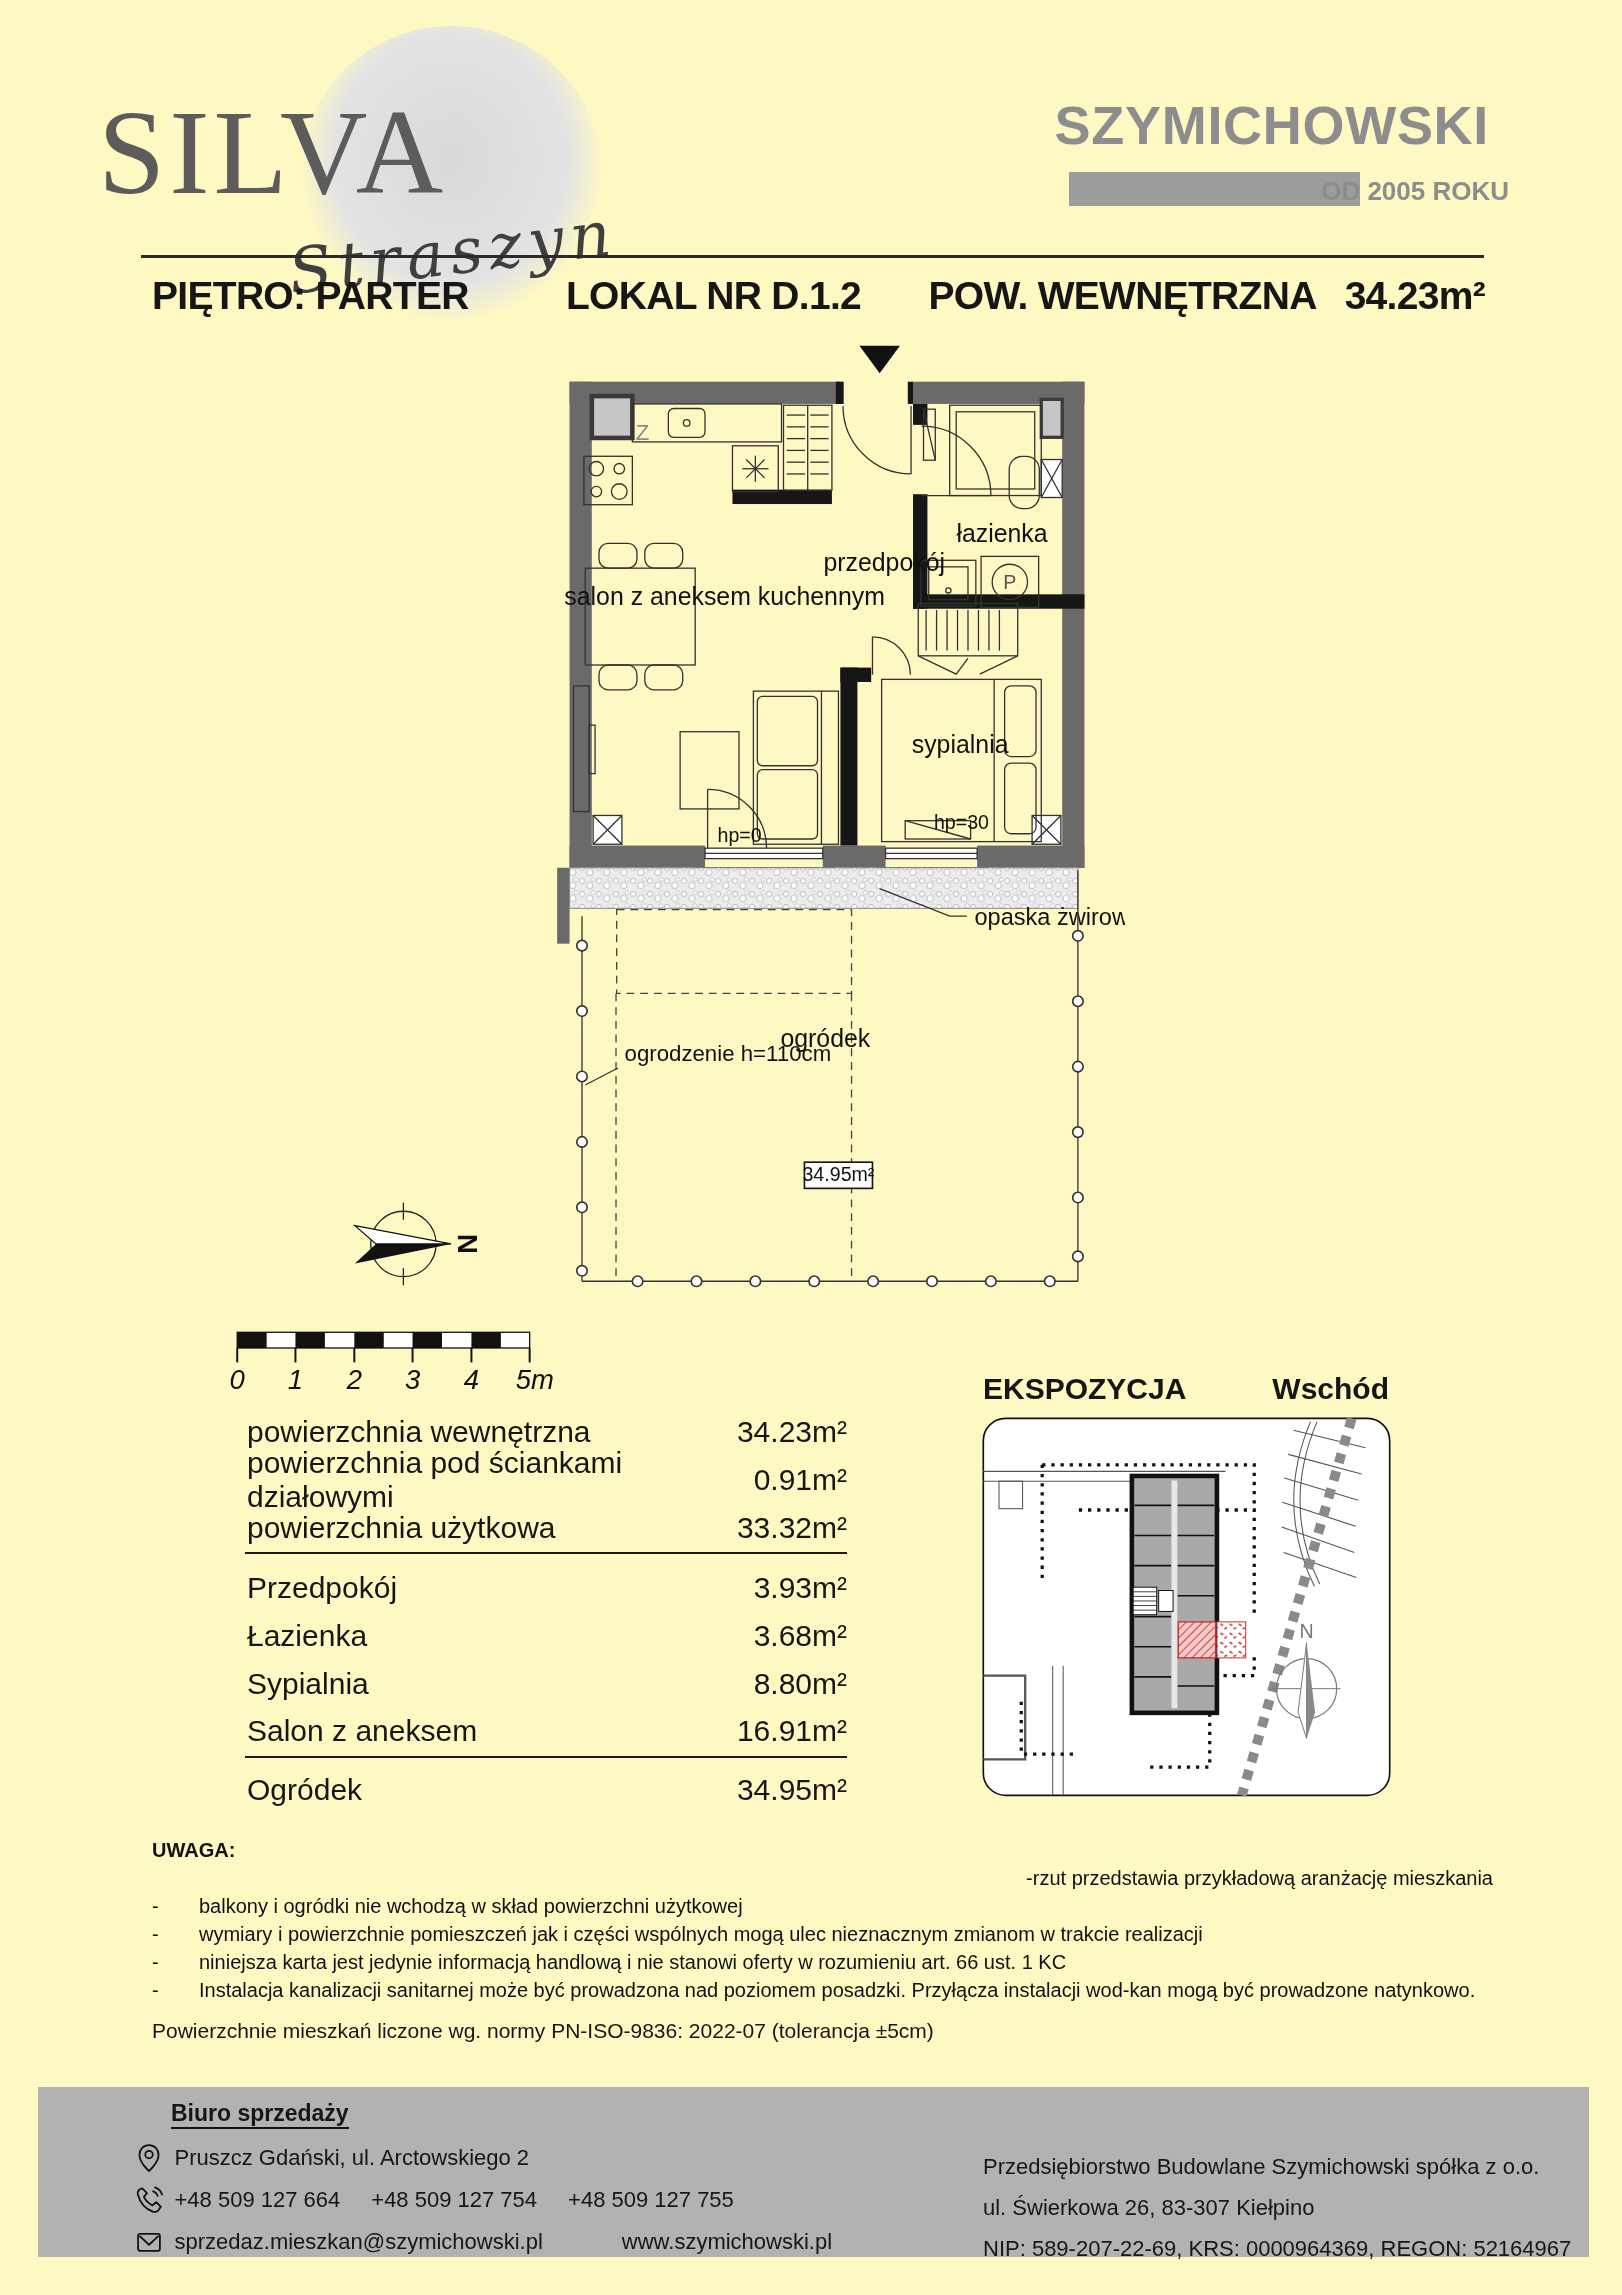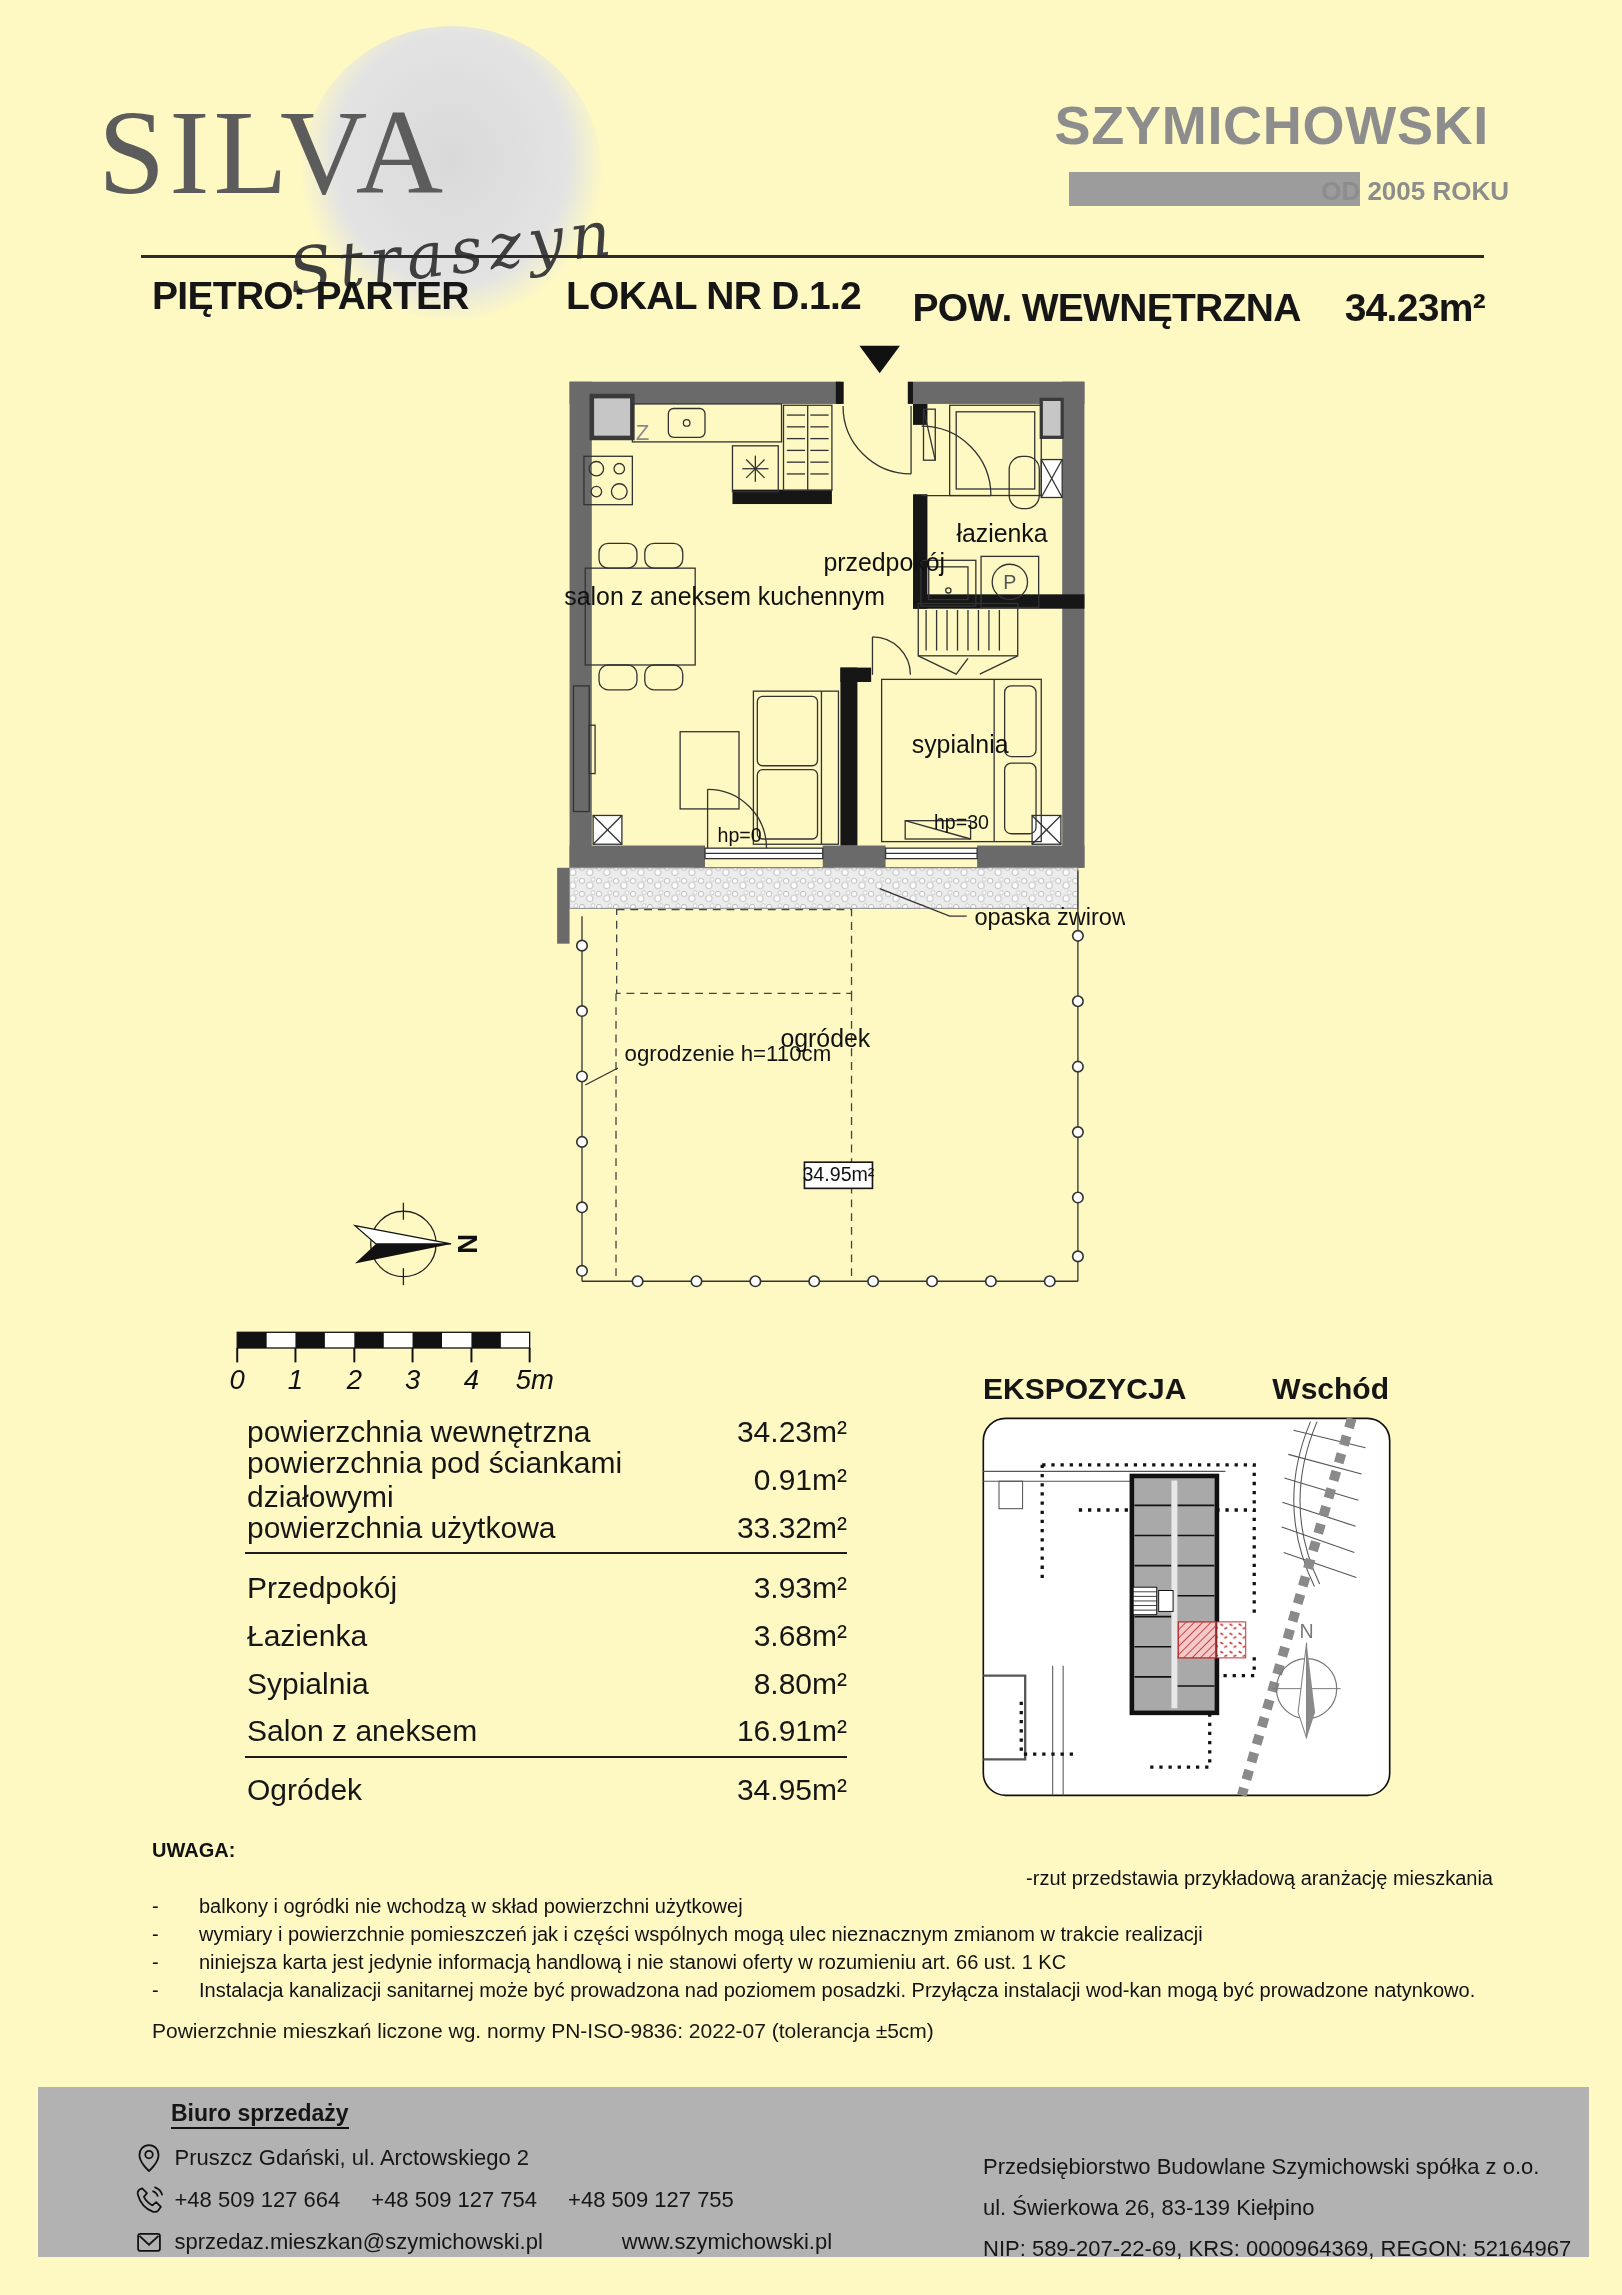--- a/index.html
+++ b/index.html
@@ -18,21 +18,21 @@
     letter-spacing:0.7px;color:#8d8d8d;line-height:1;}
   .dev-strip{left:1069px;top:171px;width:440px;height:37px;}
   .dev-bar{position:absolute;left:0;top:1.3px;width:291px;height:34px;background:#9c9c9c;}
   .dev-since{position:absolute;right:0;top:5.2px;font-size:26px;font-weight:bold;color:#8d8d8d;}
   .head-rule{left:141px;top:255px;width:1343px;height:3.3px;background:#2b2b2b;}
 
   
   .title-row{left:0;top:274px;width:1622px;height:52px;font-weight:bold;font-size:39px;letter-spacing:-0.7px;}
   .t-floor{position:absolute;left:152px;top:0;}
   .t-unit{position:absolute;left:566px;top:0;}
-  .t-area{position:absolute;right:137px;top:12px;display:flex;gap:44px;}
+  .t-area{position:absolute;right:137px;top:0;display:flex;gap:28px;}
 
   
   svg text{font-family:"Liberation Sans",sans-serif;}
 
   
   .tbl-row{position:absolute;left:247px;width:600px;height:37px;font-size:30px;display:flex;justify-content:space-between;align-items:center;}
   .tbl-div{position:absolute;left:245px;width:602px;height:2px;background:#1c1c1c;}
 
   
   .exp-title{left:983px;top:1372px;width:406px;font-size:30px;font-weight:bold;display:flex;justify-content:space-between;}
@@ -494,19 +494,19 @@
         <polyline points="8,13 22,26 36,13" fill="none" stroke="#111" stroke-width="2.6"></polyline>
       </svg>
       <span class="f-mailrow">
         <span>sprzedaz.mieszkan@szymichowski.pl</span>
         <span>www.szymichowski.pl</span>
       </span>
     </div>
 
     <div class="f-right">
       <div>Przedsiębiorstwo Budowlane Szymichowski spółka z o.o.</div>
-      <div>ul. Świerkowa 26, 83-139 Kiełpino</div>
+      <div>ul. Świerkowa 26, 83-307 Kiełpino</div>
       <div>NIP: 589-207-22-69, KRS: 0000964369, REGON: 52164967</div>
     </div>
   </div>
 
 </div>
 
 
 </body></html>

